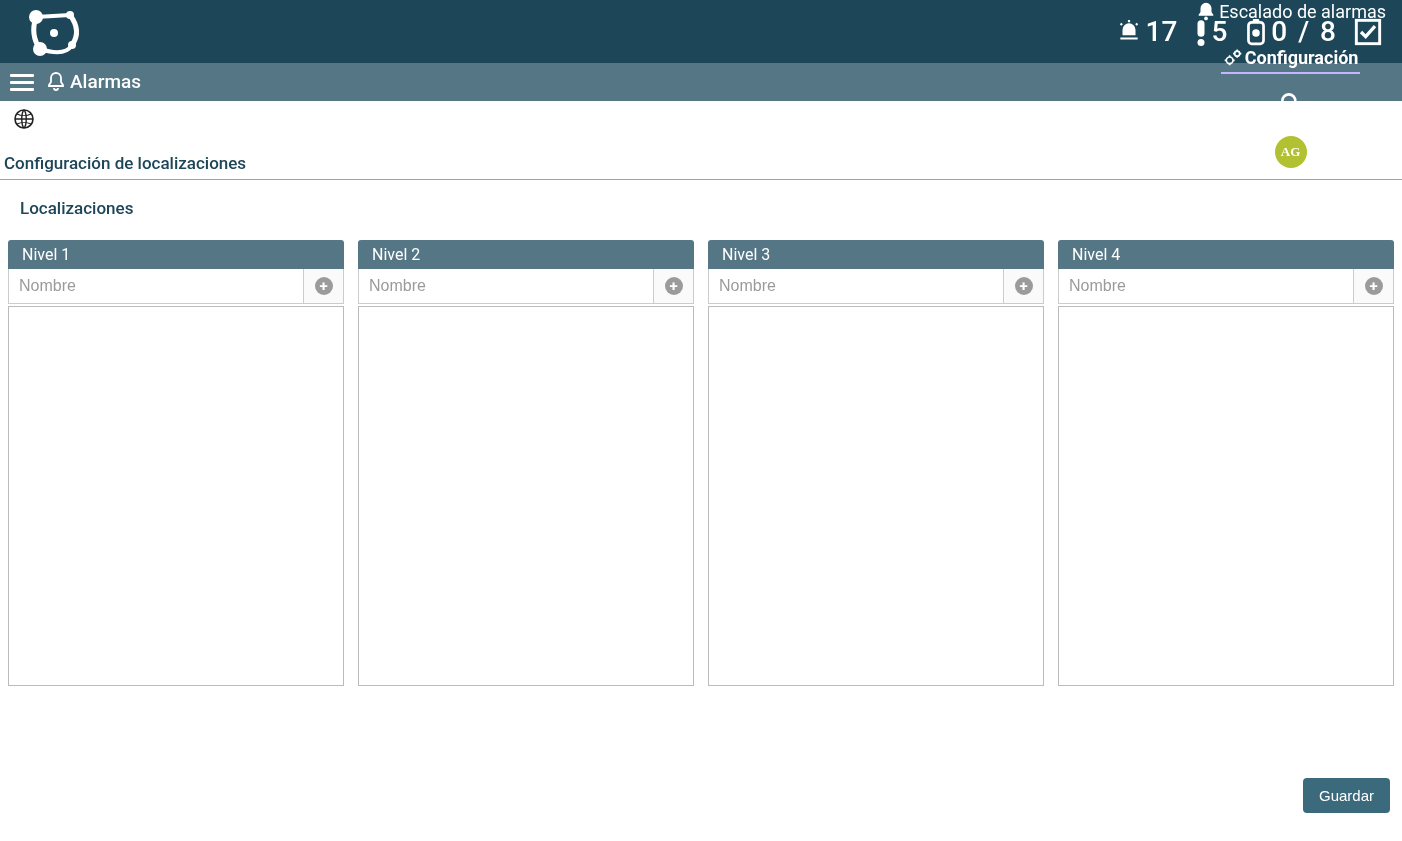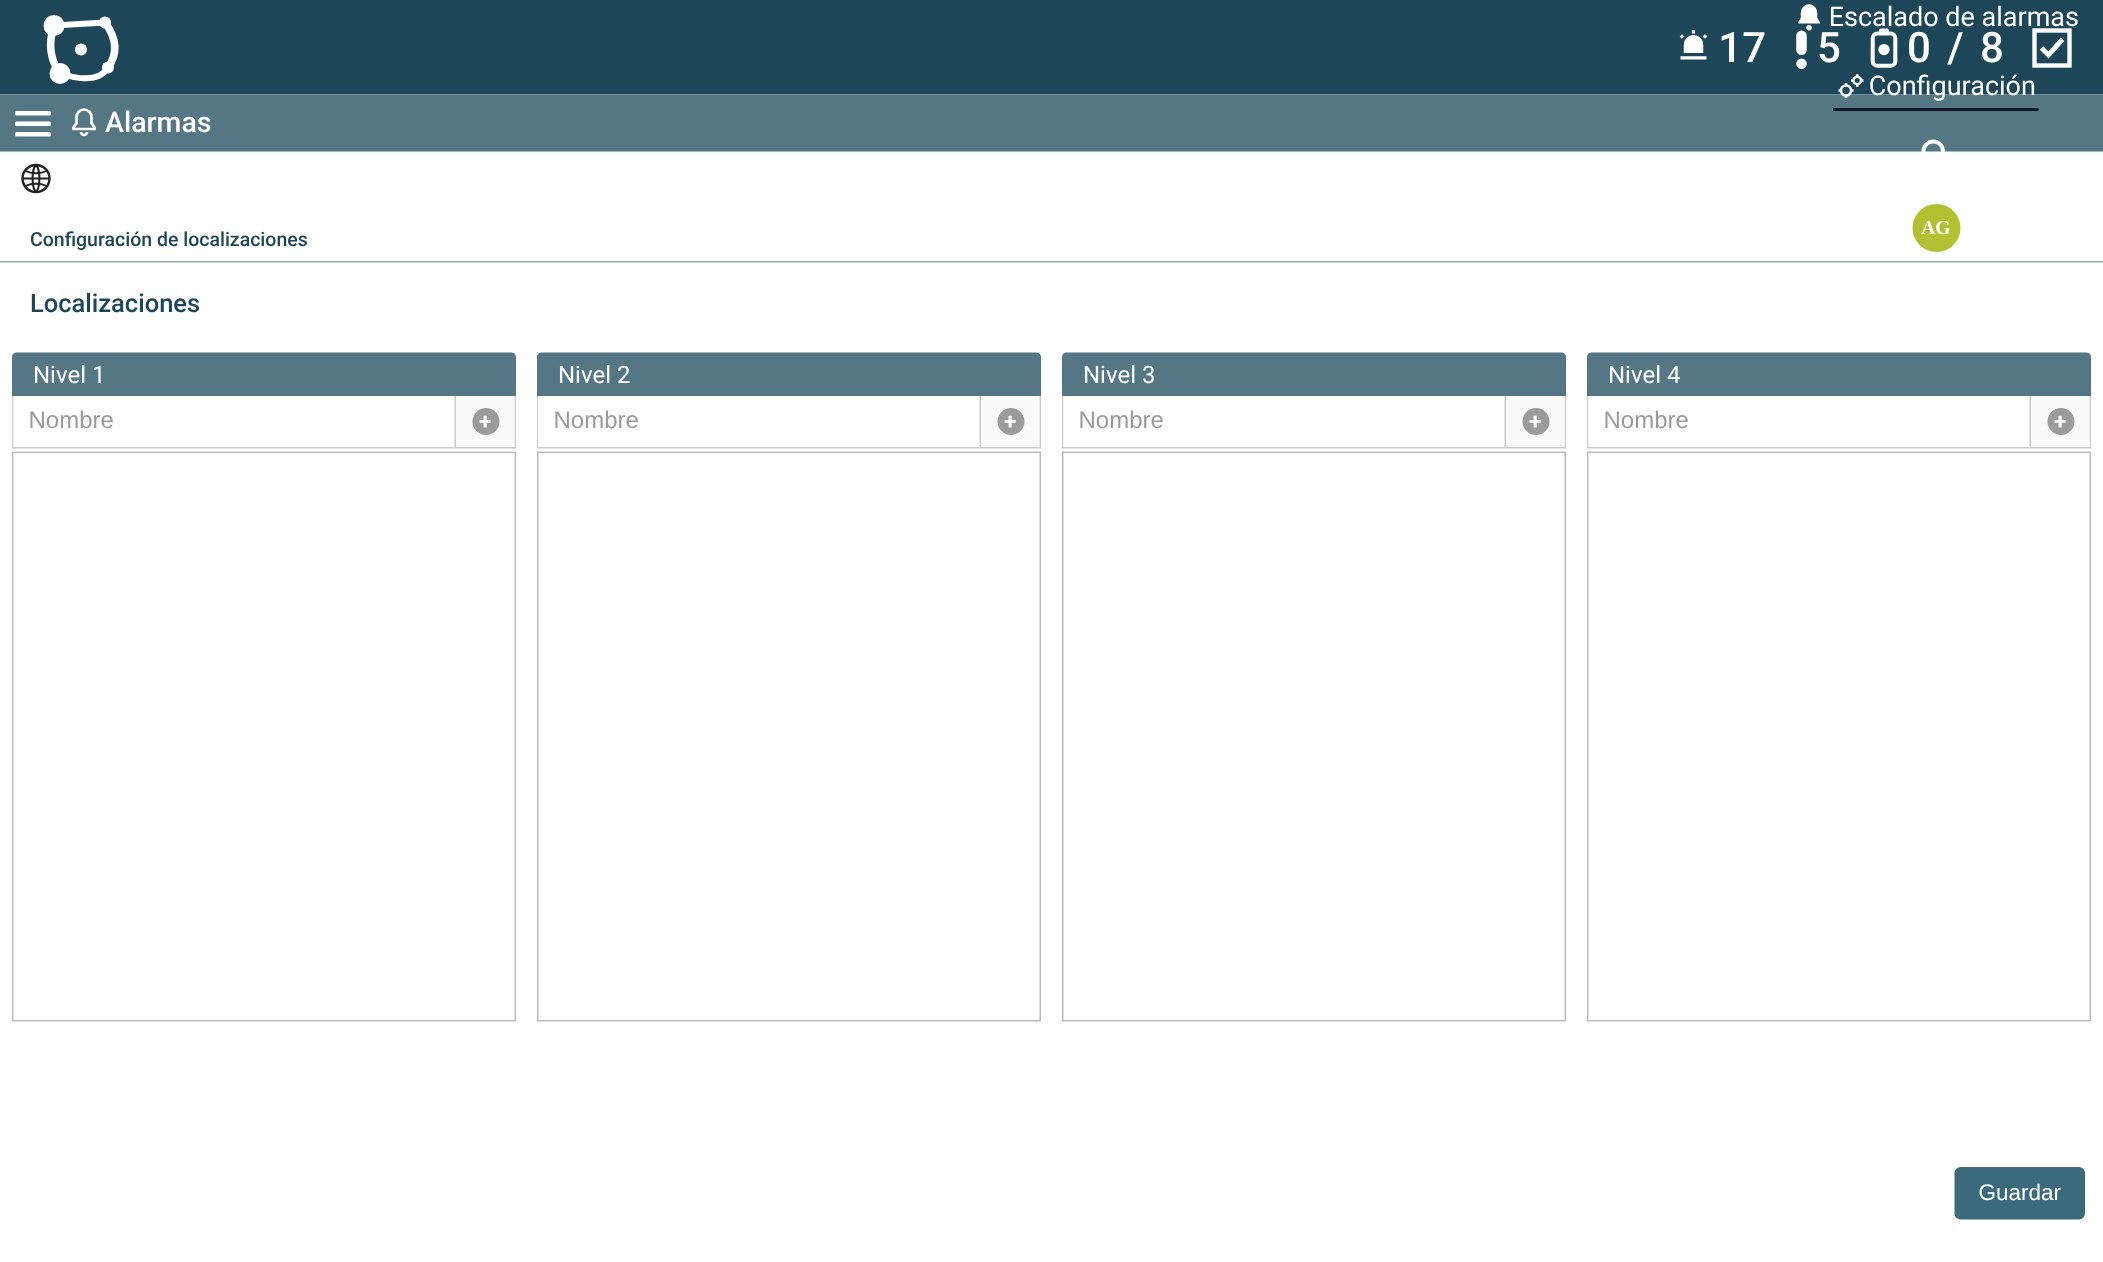--- a/index.html
+++ b/index.html
@@ -83,22 +83,22 @@
   }
   .sub-tab {
     display: flex;
     align-items: center;
     gap: 2px;
     font-size: 18px;
     cursor: pointer;
     padding: 4px 2px;
   }
   .sub-tab.active {
-    font-weight: 400;
-    border-bottom: 2px solid #0f172a;
+    font-weight: 700;
+    border-bottom: 2px solid #c4b5fd;
   }
   .avatar {
     width: 32px;
     height: 32px;
     border-radius: 50%;
     background: #b2c132;
     color: #fff;
     display: flex;
     align-items: center;
     justify-content: center;
@@ -107,24 +107,24 @@
     font-family: Liberation Serif, serif;
   }
 
   
   .breadcrumb-row {
     padding: 6px 12px 0 12px;
   }
 
   
   .section-title {
-    font-size: 13px;
+    font-size: 17px;
     color: #1d4659;
     font-weight: 500;
-    padding: 18px 8px 6px 20px;
+    padding: 18px 8px 6px 4px;
     border-bottom: 1px solid #9aa5aa;
     margin: 0 0 18px 0;
   }
   .sub-section-title {
     font-size: 17px;
     color: #1d4659;
     font-weight: 500;
     padding: 0 0 0 20px;
     margin-bottom: 22px;
   }

